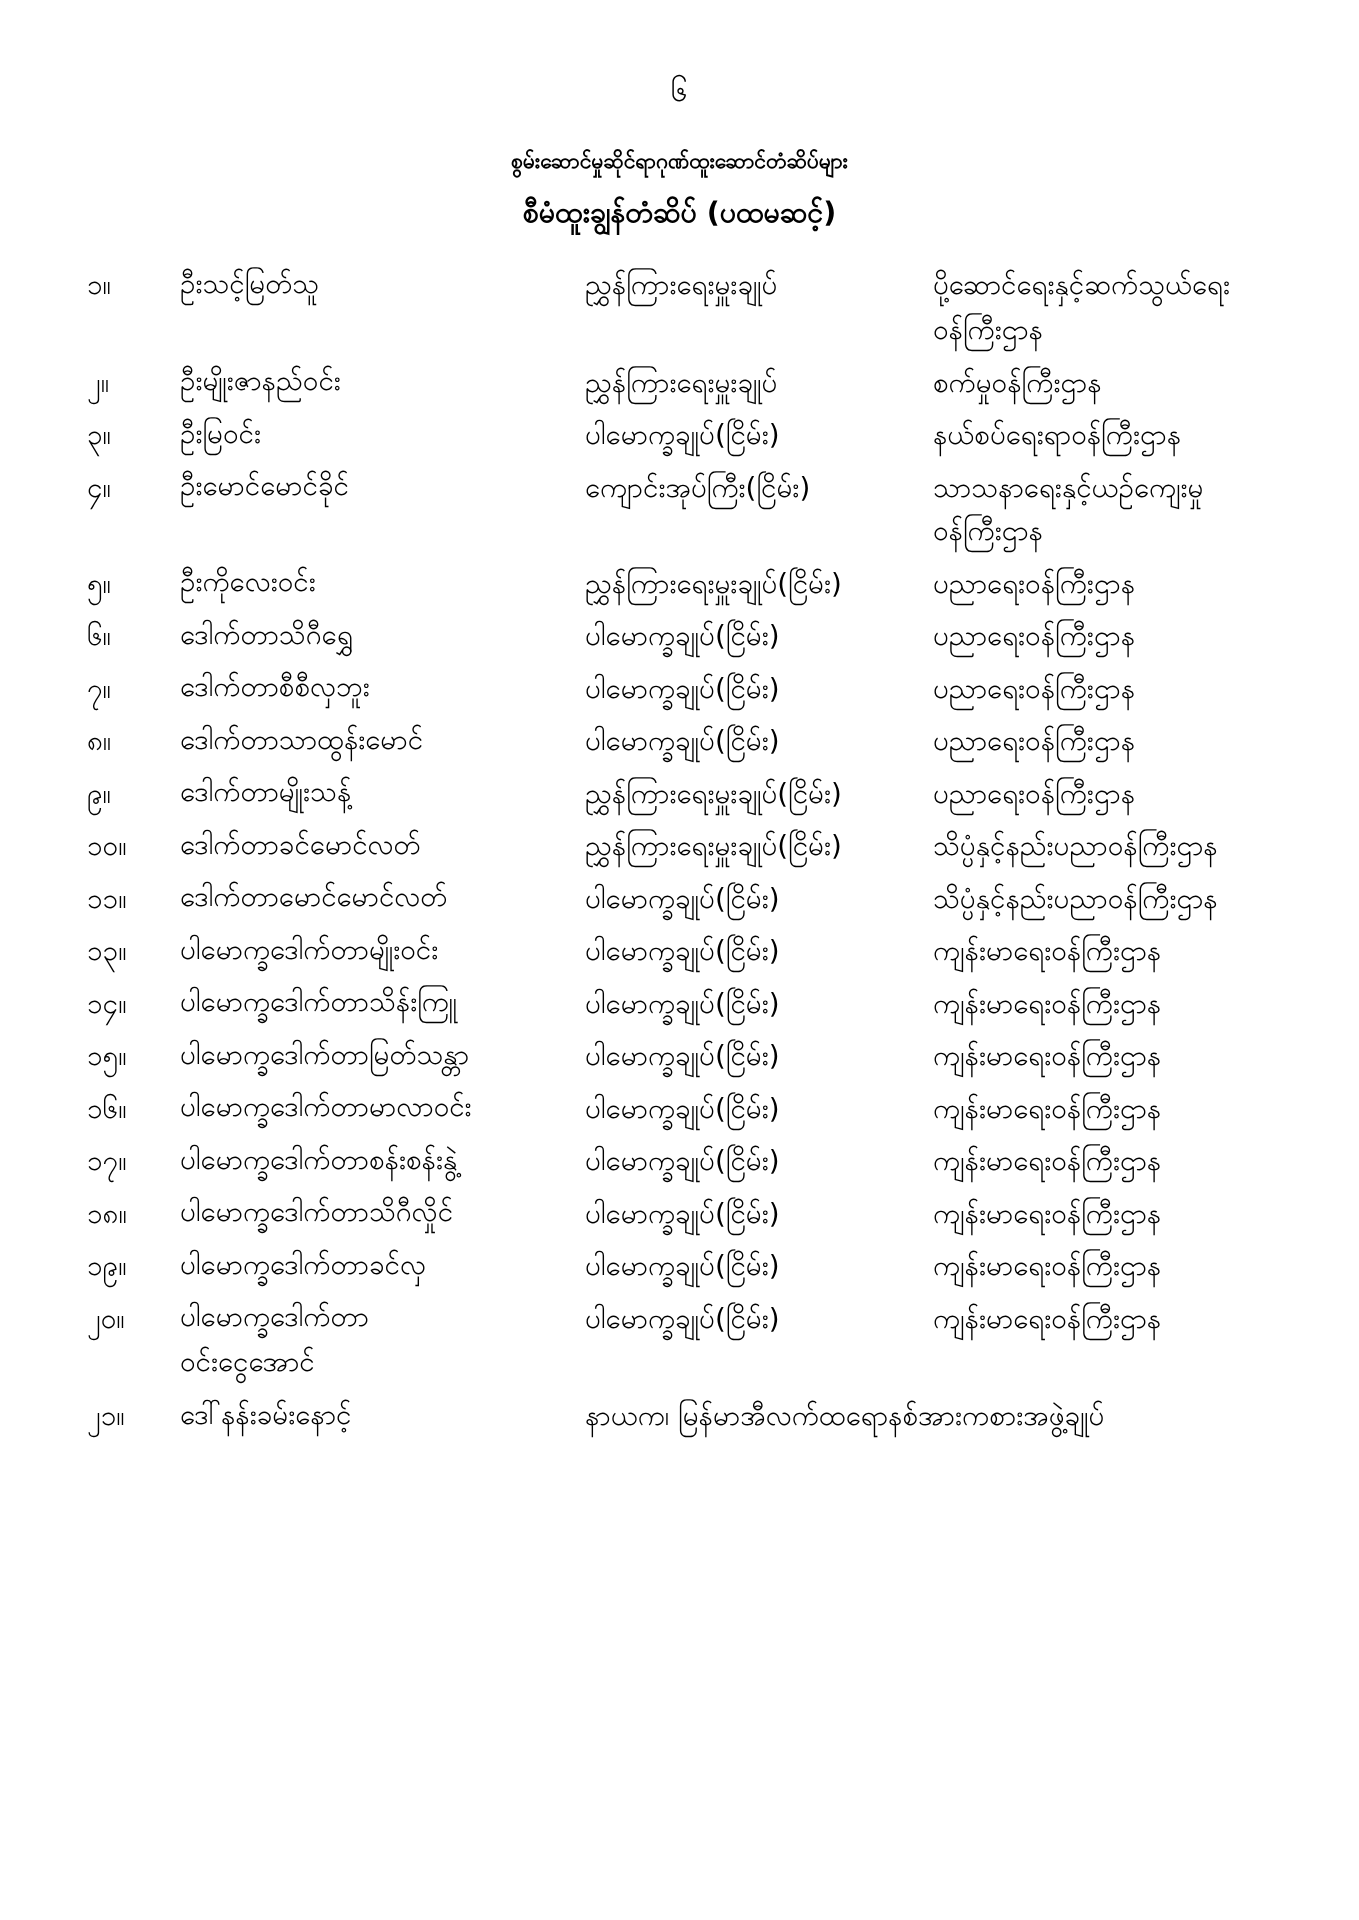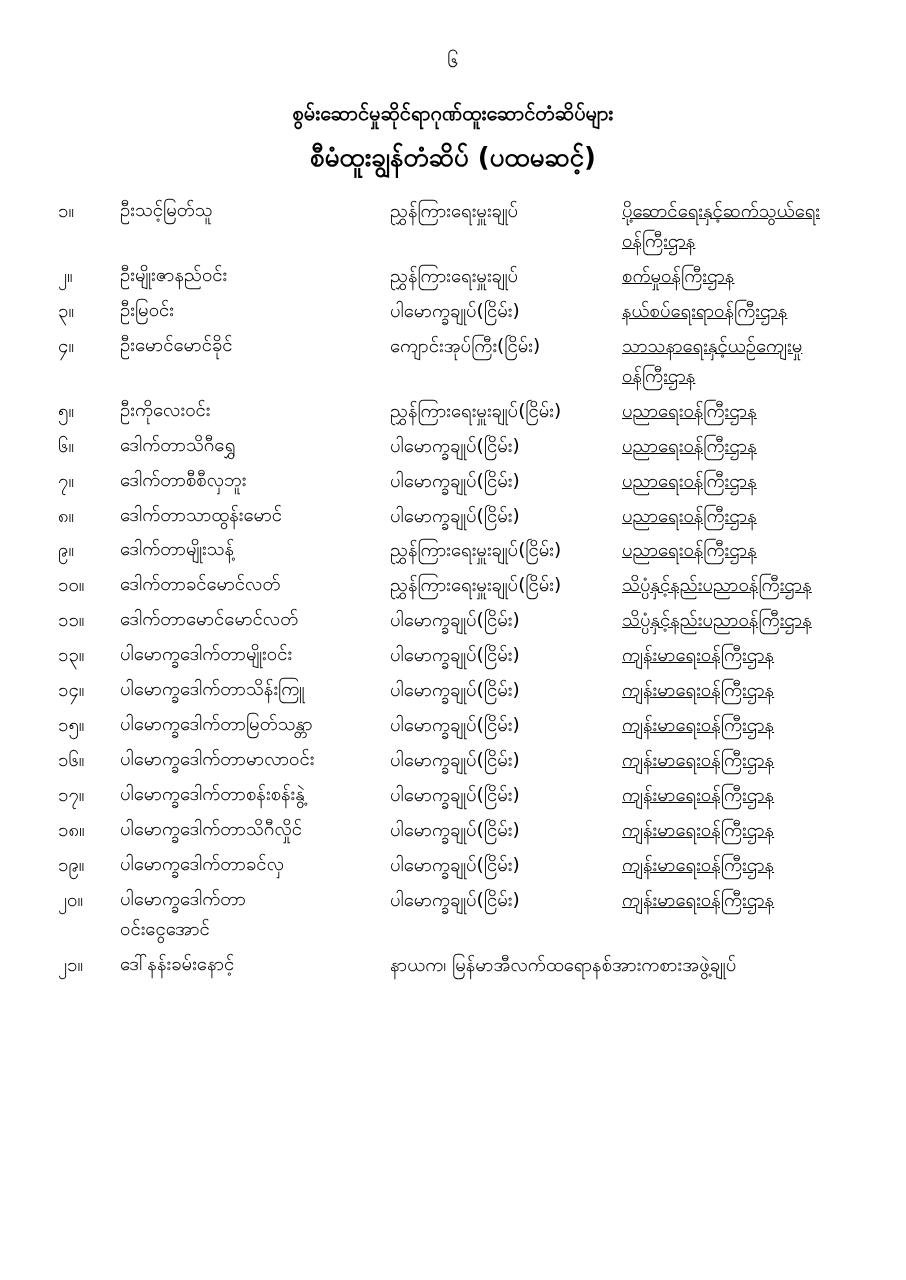--- a/index.html
+++ b/index.html
@@ -27,27 +27,27 @@
     font-size: 20px;
     line-height: 1.2;
     margin-bottom: 26px;
     letter-spacing: 0.5px;
   }
   .title-block {
     text-align: center;
     margin-bottom: 16px;
   }
   .doc-title {
-    font-size: 20px;
+    font-size: 14px;
     font-weight: bold;
     line-height: 1.55;
     margin-bottom: 8px;
   }
   .doc-subtitle {
-    font-size: 26px;
+    font-size: 19px;
     font-weight: bold;
     line-height: 1.55;
   }
   table.award-table {
     width: 100%;
     border-collapse: collapse;
     table-layout: fixed;
     margin-top: 8px;
   }
   table.award-table td {
@@ -66,21 +66,20 @@
     padding-right: 8px;
     font-family: Liberation Serif, serif;
   }
   td.col-position {
     width: 232px;
     padding-right: 8px;
     margin-top: 48px;
   }
   td.col-ministry {
     width: auto;
-    text-decoration: underline;
   }
   .wide-cell {
     width: auto;
   }
 </style>
 </head>
 <body>
 
 <div class="page">
 

